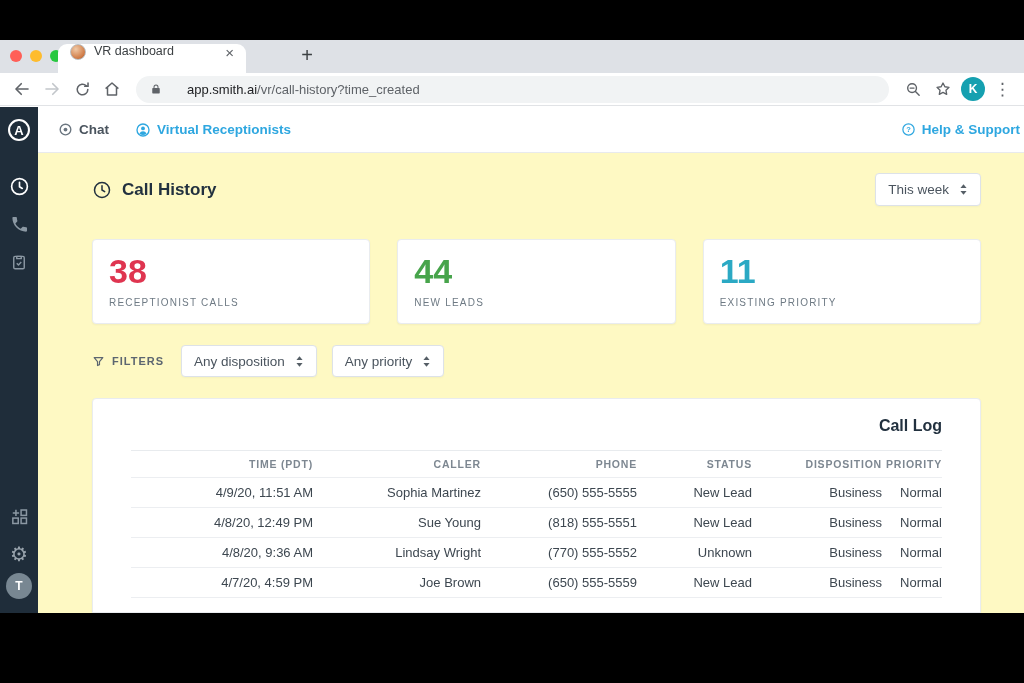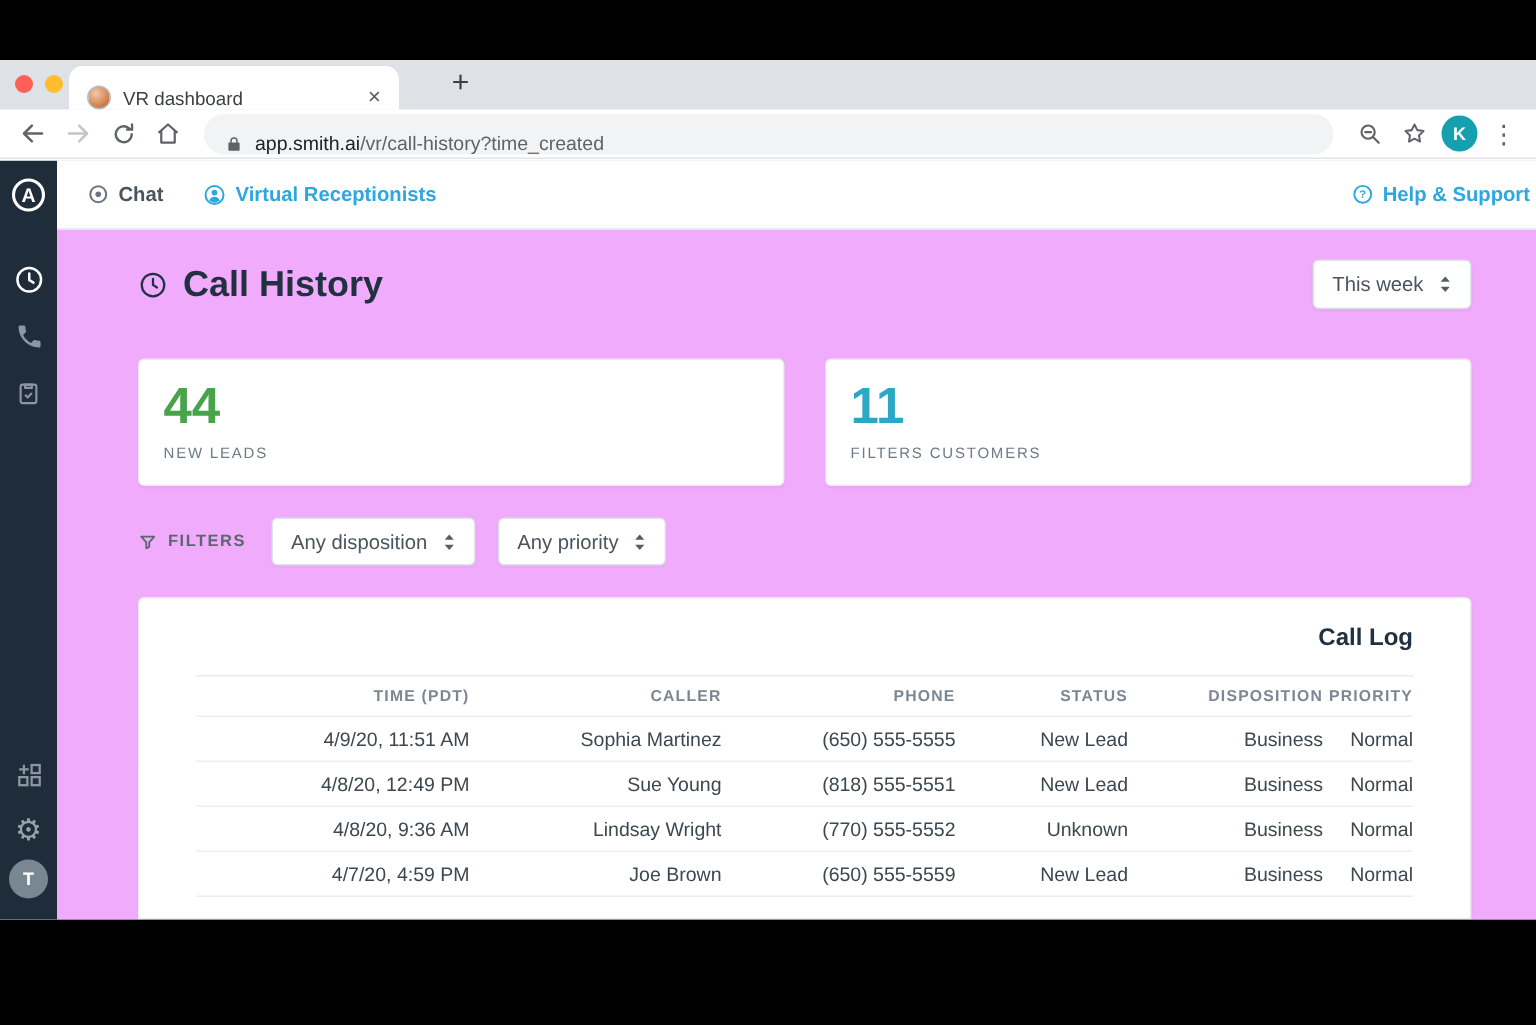--- a/index.html
+++ b/index.html
@@ -5,54 +5,54 @@
   * { margin:0; padding:0; box-sizing:border-box; }
   body { background:#000; font-family:"Liberation Sans", sans-serif; }
   #stage { position:relative; width:1024px; height:683px; background:#000; overflow:hidden; margin:0 auto; }
 
   
   .browser { position:absolute; top:40px; left:0; width:1024px; height:573px; background:#fff; }
   .tabstrip { position:relative; height:33px; background:#dee1e6; }
   .traffic { position:absolute; top:10px; left:10px; display:flex; gap:8px; }
   .light { width:12px; height:12px; border-radius:50%; }
   .light.red { background:#ff5f57; } .light.yellow { background:#febc2e; } .light.green { background:#28c840; }
-  .tab { position:absolute; left:46px; bottom:0; width:220px; height:29px; background:#fff;
-         border-radius:9px 9px 0 0; display:flex; align-items:flex-end; padding:0 10px 0 12px; gap:8px; }
+  .tab { position:absolute; left:58px; bottom:0; width:188px; height:29px; background:#fff;
+         border-radius:9px 9px 0 0; display:flex; align-items:flex-start; padding:0 10px 0 12px; gap:8px; }
   .favicon { width:16px; height:16px; border-radius:50%; background:radial-gradient(circle at 35% 30%, #f0c9a6, #cf7a45 70%, #9c5428); border:1px solid #b9bdc1; flex:none; }
   .tab-title { flex:1; font-size:12.5px; color:#3c4043; white-space:nowrap; overflow:hidden; }
   .tab-close { font-size:15px; color:#5f6368; cursor:default; padding:0 2px; }
   .newtab { position:absolute; left:294px; top:2px; font-size:20px; color:#3c4043; width:26px; height:26px; display:flex; align-items:center; justify-content:center; }
   .toolbar { height:33px; background:#fff; display:flex; align-items:center; padding:0 10px; gap:6px; border-bottom:1px solid #e1e3e6; }
   .navic { width:24px; height:24px; display:flex; align-items:center; justify-content:center; flex:none; }
-  .urlpill { flex:1; height:27px; background:#f1f3f4; border-radius:14px; display:flex; align-items:flex-end; gap:8px; padding:0 14px; margin:0 6px; min-width:0; }
+  .urlpill { flex:1; height:27px; background:#f1f3f4; border-radius:14px; display:flex; align-items:center; gap:25px; padding:0 14px; margin:0 6px; min-width:0; }
   .url { font-size:13px; color:#202124; white-space:nowrap; overflow:hidden; }
   .url .path { color:#5f6368; }
   .avatarK { width:24px; height:24px; border-radius:50%; background:#15a0b0; color:#fff; font-size:12px; font-weight:bold; display:flex; align-items:center; justify-content:center; flex:none; }
   .kebab { font-size:17px; color:#5f6368; padding:0 3px; }
 
   
   .app { position:absolute; top:67px; left:0; right:0; bottom:0; display:flex; overflow:hidden; }
   .sidebar { width:38px; background:#1f2d3a; display:flex; flex-direction:column; align-items:center; flex:none; }
   .side-ic { width:38px; height:38px; display:flex; align-items:center; justify-content:center; color:#8b98a3; }
   .side-ic.logo { margin-top:4px; color:#fff; }
   .side-ic.active { color:#fff; }
   .side-spacer { flex:1; }
   .gear-glyph { font-size:20px; line-height:1; color:#98a3ac; }
   .avatarT { width:26px; height:26px; border-radius:50%; background:#788792; color:#fff; font-size:12px; font-weight:bold; display:flex; align-items:center; justify-content:center; margin-bottom:14px; }
 
-  .appmain { flex:1; display:flex; flex-direction:column; min-width:0; background:#f0abfc; }
+  .appmain { flex:1; display:flex; flex-direction:column; min-width:0; background:#fef9c3; }
   .topbar { height:46px; background:#fff; border-bottom:1px solid #e8eaed; display:flex; align-items:center; padding:0 2px 0 20px; gap:26px; flex:none; }
   .topbar-item { display:flex; align-items:center; gap:6px; font-size:13.5px; font-weight:bold; color:#4a545e; }
   .topbar-item.active { color:#2ea7e0; }
   .topbar-right { margin-left:auto; display:flex; align-items:center; gap:6px; font-size:13.5px; font-weight:bold; color:#2ea7e0; padding-right:2px; }
 
   .content { flex:1; padding:16px 43px 0 54px; display:flex; flex-direction:column; overflow:hidden; }
   .page-head { display:flex; align-items:center; margin-top:4px; }
   .page-title-wrap { display:flex; align-items:center; gap:10px; color:#22313f; }
-  .page-title { font-size:24px; font-weight:bold; }
+  .page-title { font-size:17px; font-weight:bold; }
   .select { background:#fff; border:1px solid #dde2e8; border-radius:4px; height:33px; display:flex; align-items:center;
             gap:10px; padding:0 12px; font-size:13.5px; color:#4a545e; box-shadow:0 1px 2px rgba(30,45,60,.04); }
   .range-select { margin-left:auto; }
 
   .cards { display:flex; gap:27px; margin-top:33px; }
   .card { flex:1; background:#fff; border:1px solid #e9ecef; border-radius:4px; box-shadow:0 1px 2px rgba(30,45,60,.05); padding:12px 16px 14px; height:85px; }
   .stat-value { font-size:34px; font-weight:bold; line-height:1.15; }
   .stat-label { margin-top:6px; font-size:10px; letter-spacing:1.2px; color:#6e7a84; }
 
   .filters { display:flex; align-items:center; gap:15px; margin-top:21px; }
@@ -221,26 +221,30 @@
               <span>This week</span>
               <svg width="9" height="13" viewBox="0 0 10 14">
                   <path d="M5 1.2l3.4 4H1.6z" fill="#555e66"></path>
                   <path d="M5 12.8l3.4-4H1.6z" fill="#555e66"></path>
                 </svg>
             </div>
           </div>
 
           <div class="cards">
             <div class="card">
+              <div class="stat-value" style="color: rgb(223, 53, 80);">38</div>
+              <div class="stat-label">RECEPTIONIST CALLS</div>
+            </div>
+            <div class="card">
               <div class="stat-value" style="color: rgb(71, 164, 75);">44</div>
               <div class="stat-label">NEW LEADS</div>
             </div>
             <div class="card">
               <div class="stat-value" style="color: rgb(43, 169, 196);">11</div>
-              <div class="stat-label">FILTERS CUSTOMERS</div>
+              <div class="stat-label">EXISTING PRIORITY</div>
             </div>
           </div>
 
           <div class="filters">
             <div class="filters-label">
               <svg width="13" height="13" viewBox="0 0 24 24" fill="none" stroke="#5c6670" stroke-width="2.2" stroke-linejoin="round">
                   <path d="M4 5h16l-6.2 7.2v5.6l-3.6 1.7v-7.3z"></path>
                 </svg>
               <span>FILTERS</span>
             </div>

